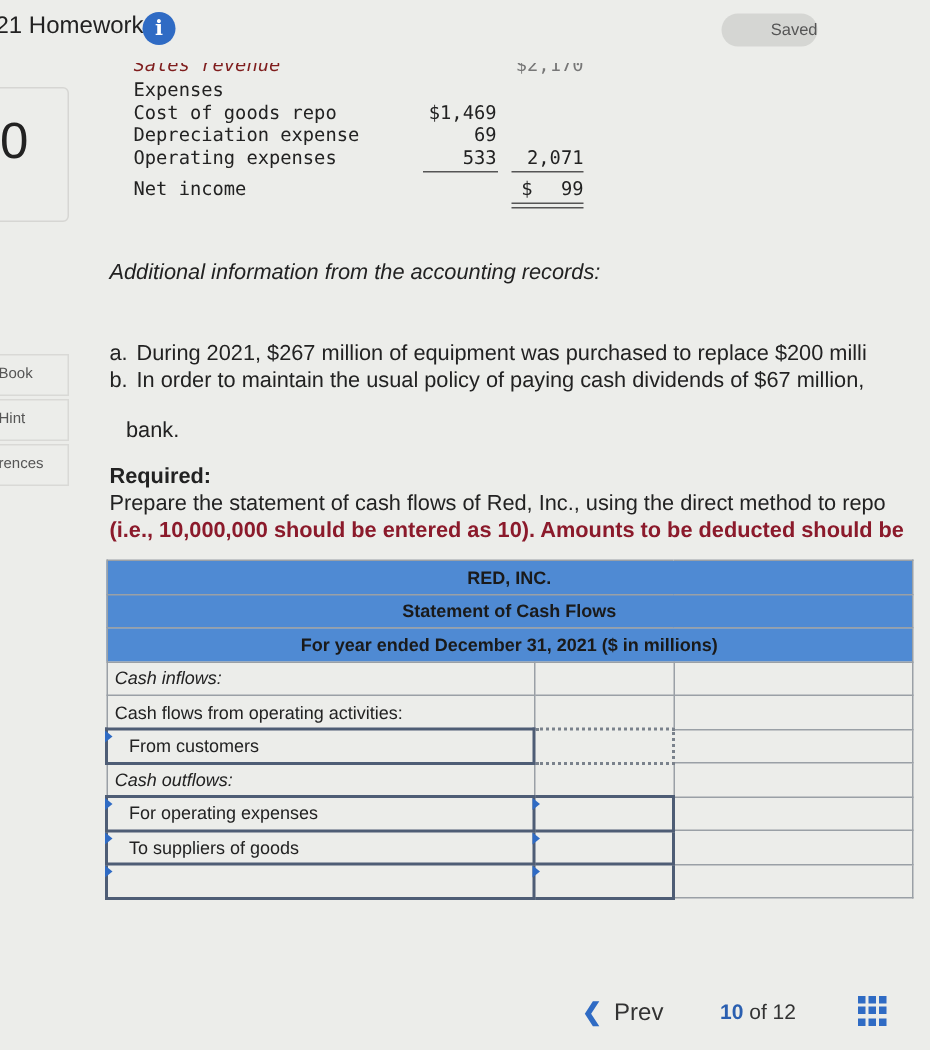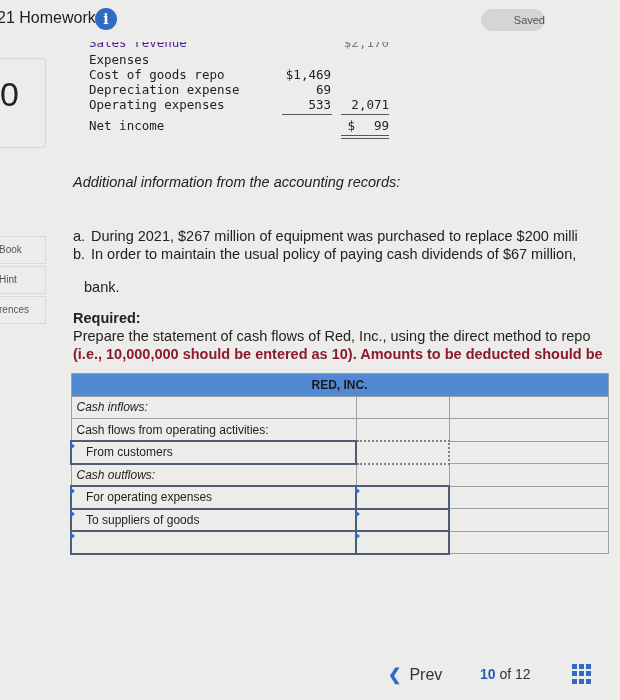--- a/index.html
+++ b/index.html
@@ -98,21 +98,21 @@
 
 <div class="left-rail">
   <div class="score-box"></div>
   <div class="score">0</div>
   <div class="rail-item" style="top:236px;">Book</div>
   <div class="rail-item" style="top:266px;">Hint</div>
   <div class="rail-item" style="top:296px;">rences</div>
 </div>
 
 <div class="income">
-  <div class="row" style="top:-2px; color:#4c1d95; clip-path: inset(7px 0 0 0);">Sales revenue</div>
+  <div class="row" style="top:-2px; color:#7f1d1d; clip-path: inset(7px 0 0 0); font-style: italic;">Sales revenue</div>
   <div class="num" style="left:254px; top:-2px; width:46px; color:#777; clip-path: inset(7px 0 0 0);">$2,170</div>
   <div class="row" style="top:15px;">Expenses</div>
   <div class="row" style="top:30px;">Cost of goods repo</div>
   <div class="num" style="left:190px; top:30px; width:52px;">$1,469</div>
   <div class="row" style="top:45px;">Depreciation expense</div>
   <div class="num" style="left:190px; top:45px; width:52px;">69</div>
   <div class="row" style="top:60px;">Operating expenses</div>
   <div class="num" style="left:190px; top:60px; width:52px;">533</div>
   <div class="num" style="left:250px; top:60px; width:50px;">2,071</div>
   <div class="uline" style="left:193px; top:77px; width:50px;"></div>
@@ -143,20 +143,26 @@
 <table class="cf">
   <colgroup>
     <col style="width:285px;">
     <col style="width:93px;">
     <col style="width:159px;">
   </colgroup>
   <tbody>
       <tr class="hdr">
     <td colspan="3">RED, INC.</td>
   </tr>
+  <tr class="hdr">
+    <td colspan="3">Statement of Cash Flows</td>
+  </tr>
+  <tr class="hdr">
+    <td colspan="3">For year ended December 31, 2021 ($ in millions)</td>
+  </tr>
   <tr>
     <td class="lbl-italic">Cash inflows:</td>
     <td></td>
     <td></td>
   </tr>
   <tr>
     <td>Cash flows from operating activities:</td>
     <td></td>
     <td></td>
   </tr>

